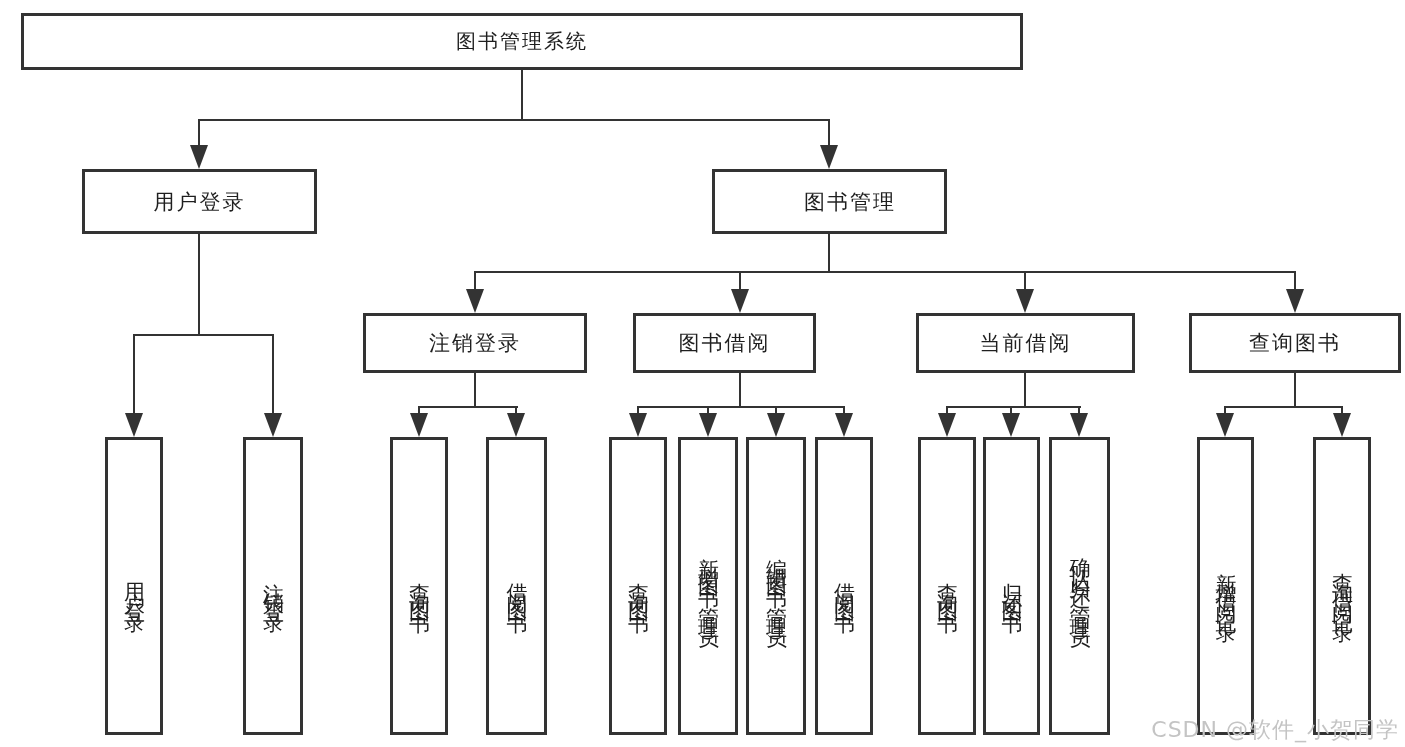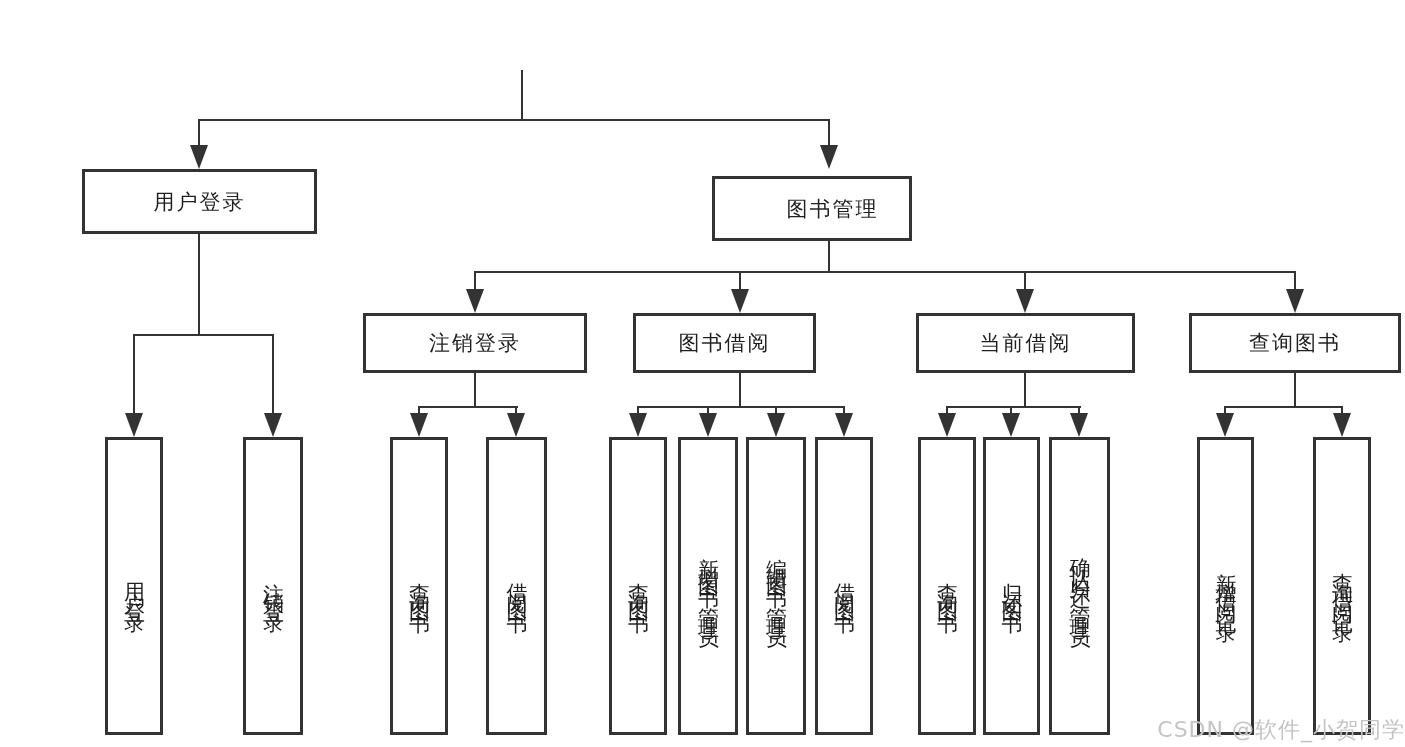--- a/index.html
+++ b/index.html
@@ -20,21 +20,21 @@
   }
   .line{position:absolute;background:#333333;}
   .h{height:2px;}
   .v{width:2px;}
   .arrow{
     position:absolute;width:0;height:0;
     border-left:9px solid transparent;border-right:9px solid transparent;
     border-top:24px solid #333333;
   }
   .watermark{
-    position:absolute;right:0;bottom:2px;font-size:22px;color:#c4c4c4;
+    position:absolute;right:6px;bottom:2px;font-size:22px;color:#c4c4c4;
     letter-spacing:1px;white-space:nowrap;z-index:5;
   }
 </style>
 </head>
 <body>
 
 <div class="canvas">
 
   <div class="line v" style="left:521px;top:70px;height:50px;"></div>
   <div class="line h" style="left:198px;top:119px;width:632px;"></div>
@@ -88,25 +88,28 @@
   <div class="arrow" style="left:1002px;top:413px;"></div>
   <div class="arrow" style="left:1070px;top:413px;"></div>
 
   <div class="line v" style="left:1294px;top:373px;height:34px;"></div>
   <div class="line h" style="left:1224px;top:406px;width:119px;"></div>
   <div class="line v" style="left:1224px;top:406px;height:12px;"></div>
   <div class="line v" style="left:1341px;top:406px;height:12px;"></div>
   <div class="arrow" style="left:1216px;top:413px;"></div>
   <div class="arrow" style="left:1333px;top:413px;"></div>
 
+  <div class="box root" style="left:21px;top:13px;width:1002px;height:57px;">
+    <span class="hlabel">图书管理系统</span>
+  </div>
 
   <div class="box" style="left:82px;top:169px;width:235px;height:65px;">
     <span class="hlabel">用户登录</span>
   </div>
-  <div class="box" style="left:712px;top:176px;width:200px;height:65px;padding-left:41px;">
+  <div class="box" style="left:712px;top:169px;width:235px;height:65px;padding-left:41px;">
     <span class="hlabel">图书管理</span>
   </div>
 
   <div class="box" style="left:363px;top:313px;width:224px;height:60px;">
     <span class="hlabel">注销登录</span>
   </div>
   <div class="box" style="left:633px;top:313px;width:183px;height:60px;">
     <span class="hlabel">图书借阅</span>
   </div>
   <div class="box" style="left:916px;top:313px;width:219px;height:60px;">

